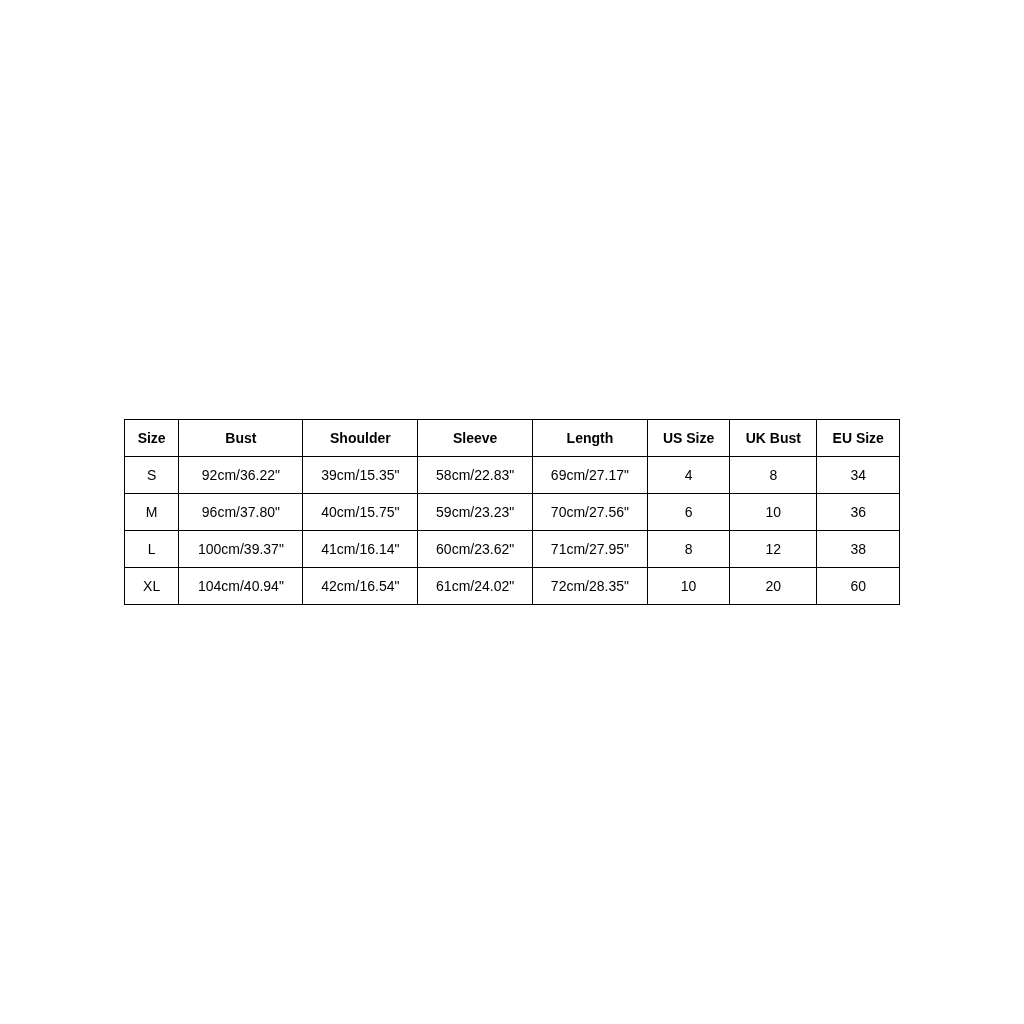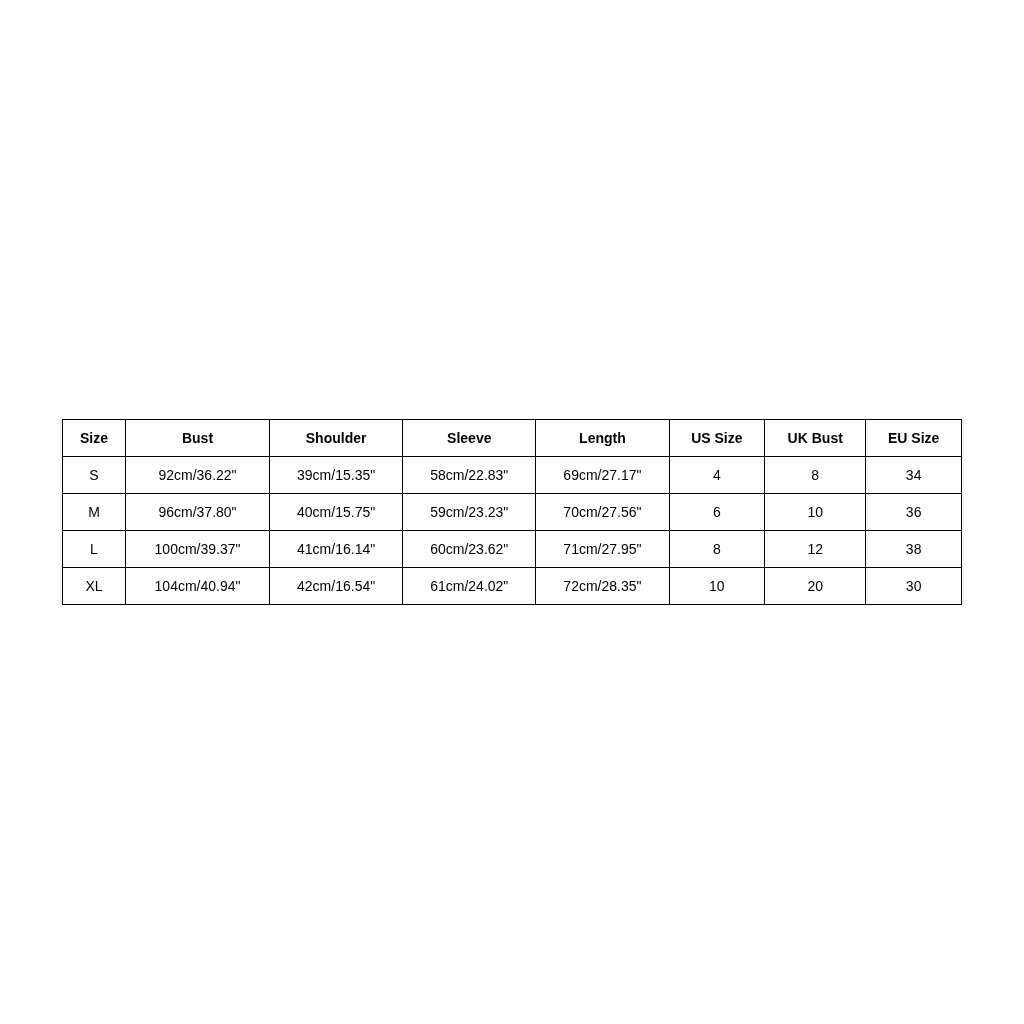--- a/index.html
+++ b/index.html
@@ -12,21 +12,21 @@
       background-color: #ffffff;
       width: 1024px;
       height: 1024px;
       display: flex;
       align-items: center;
       justify-content: center;
       font-family: Arial, sans-serif;
     }
 
     .table-container {
-      width: 900px;
+      width: 776px;
     }
 
     table {
       width: 100%;
       border-collapse: collapse;
       border: 1px solid #000;
     }
 
     th, td {
       border: 1px solid #000;
@@ -94,17 +94,17 @@
           <td>38</td>
         </tr>
         <tr>
           <td>XL</td>
           <td>104cm/40.94"</td>
           <td>42cm/16.54"</td>
           <td>61cm/24.02"</td>
           <td>72cm/28.35"</td>
           <td>10</td>
           <td>20</td>
-          <td>30</td>
+          <td>60</td>
         </tr>
       </tbody>
   </table>
 </div>
 
 </body></html>

